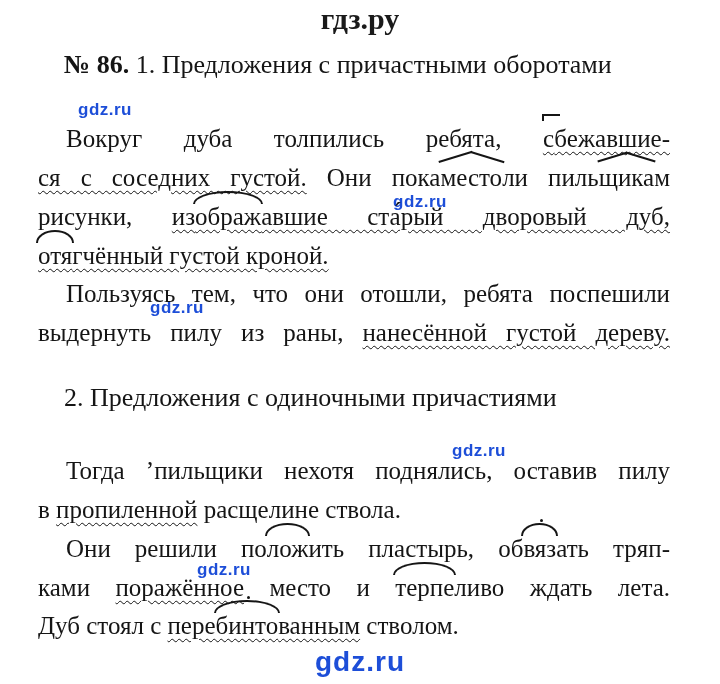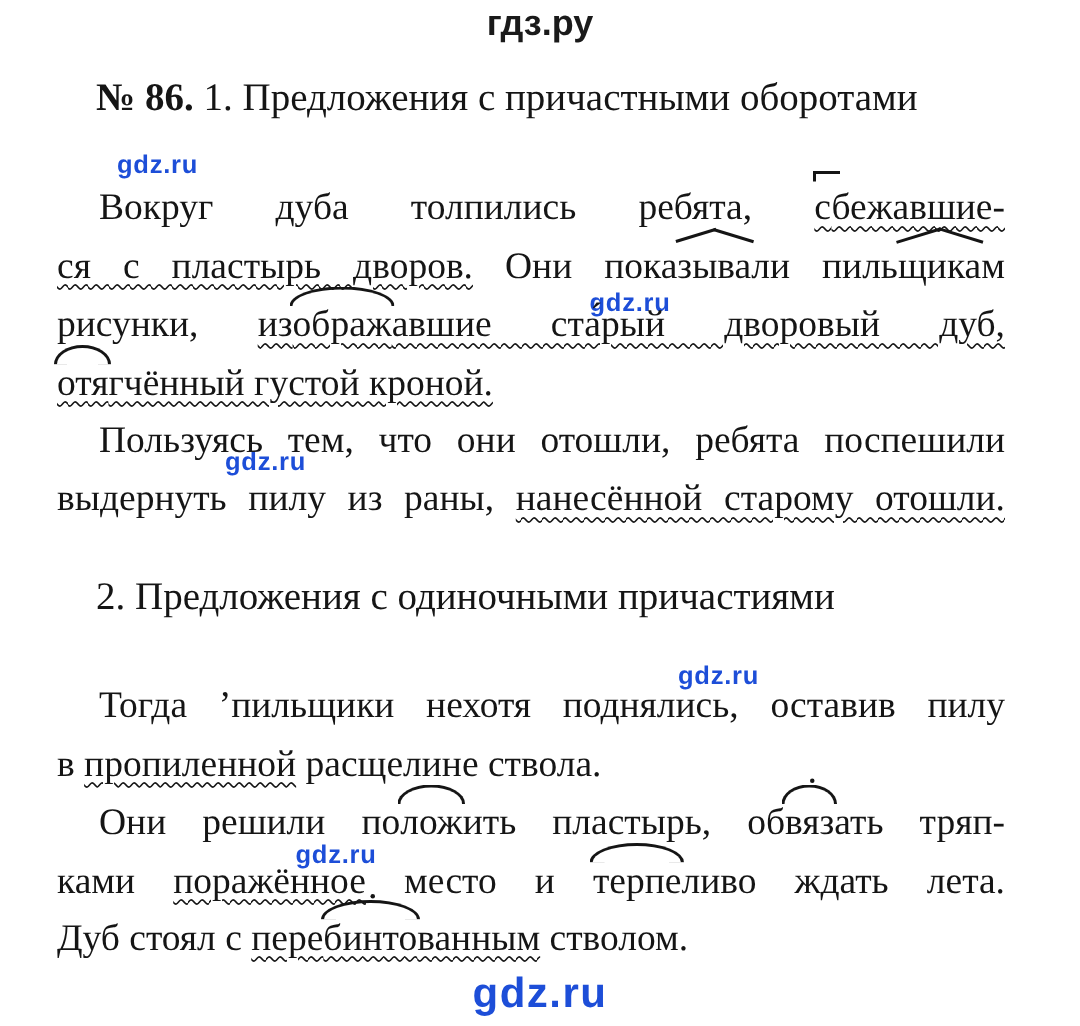--- a/index.html
+++ b/index.html
@@ -1,20 +1,20 @@
 <!DOCTYPE html>
 <html><head>
 <meta charset="utf-8">
 <style>
   html,body{margin:0;padding:0;}
   body{width:720px;height:684px;background:#ffffff;overflow:hidden;}
   .page{position:relative;width:720px;height:684px;background:#fff;color:#151515;
         font-family:"Liberation Serif", serif;}
   .site-logo{position:absolute;top:2px;left:0;width:720px;text-align:center;
-        font-family:Liberation Sans, sans-serif;font-weight:700;font-size:24px;color:#1a1a1a;}
+        font-family:Liberation Serif, serif;font-weight:700;font-size:30px;color:#1a1a1a;}
   .heading{position:absolute;left:64px;font-size:26px;white-space:nowrap;}
   .heading .num{font-weight:700;}
   .h1{top:50px;}
   .h2{top:383px;}
   .wm{position:absolute;font-family:"Liberation Sans", sans-serif;font-weight:700;
       font-size:17px;color:#1d4ed8;letter-spacing:0.5px;}
   .wm1{top:100px;left:78px;}
   .wm2{top:192px;left:393px;}
   .wm3{top:298px;left:150px;}
   .wm4{top:441px;left:452px;}
@@ -63,26 +63,26 @@
     <span>1. Предложения с причастными оборотами</span>
   </div>
 
   <div class="wm wm1">gdz.ru</div>
   <div class="wm wm2">gdz.ru</div>
   <div class="wm wm3">gdz.ru</div>
   <div class="wm wm4">gdz.ru</div>
   <div class="wm wm5">gdz.ru</div>
 
   <div class="line just ind  p1l1"><span class="seg">Вокруг дуба толпились ребята, </span><span class="seg wavy prefix">с</span><span class="seg wavy">бежавшие-</span></div>
-  <div class="line just full p1l2"><span class="seg wavy">ся с пластырь дворов.</span><span class="seg"> Они пока</span><span class="seg caret">зыва</span><span class="seg">ли пиль</span><span class="seg caret">щика</span><span class="seg">м</span></div>
+  <div class="line just full p1l2"><span class="seg wavy">ся с соседних густой.</span><span class="seg"> Они пока</span><span class="seg caret">место</span><span class="seg">ли пиль</span><span class="seg caret">щика</span><span class="seg">м</span></div>
   <div class="line just full p1l3"><span class="seg">рисунки, </span><span class="seg wavy">из</span><span class="seg wavy arc">ображ</span><span class="seg wavy">авшие ста́рый дворовый дуб,</span></div>
   <div class="line just ind  p2l1"><span class="seg">Пользуясь тем, что они отошли, ребята поспешили</span></div>
 
   <div class="line           p1l4"><span class="seg wavy arc">отя</span><span class="seg wavy">гчённый густой кроной.</span></div>
-  <div class="line just full p2l2"><span class="seg">выдернуть пилу из раны, </span><span class="seg wavy">нанесённой старому отошли.</span></div>
+  <div class="line just full p2l2"><span class="seg">выдернуть пилу из раны, </span><span class="seg wavy">нанесённой густой дереву.</span></div>
 
   <div class="heading h2">2. Предложения с одиночными причастиями</div>
 
   <div class="line just ind  p3l1"><span class="seg">Тогда ’пильщики нехотя поднялись, оставив пилу</span></div>
   <div class="line           p3l2"><span class="seg">в </span><span class="seg wavy">пропиленной</span><span class="seg"> расщелине ствола.</span></div>
 
   <div class="line just ind  p4l1"><span class="seg">Они решили по</span><span class="seg arc">лож</span><span class="seg">ить пластырь, об</span><span class="seg arc dot">вяз</span><span class="seg">ать тряп-</span></div>
   <div class="line just full p4l2"><span class="seg">ками </span><span class="seg wavy">поражённое</span><span class="seg"> место и </span><span class="seg arc">терпе</span><span class="seg">ливо ждать лета.</span></div>
   <div class="line           p4l3"><span class="seg">Дуб стоял с </span><span class="seg wavy">пере</span><span class="seg wavy arc dot">бинто</span><span class="seg wavy">ванным</span><span class="seg"> стволом.</span></div>
 

